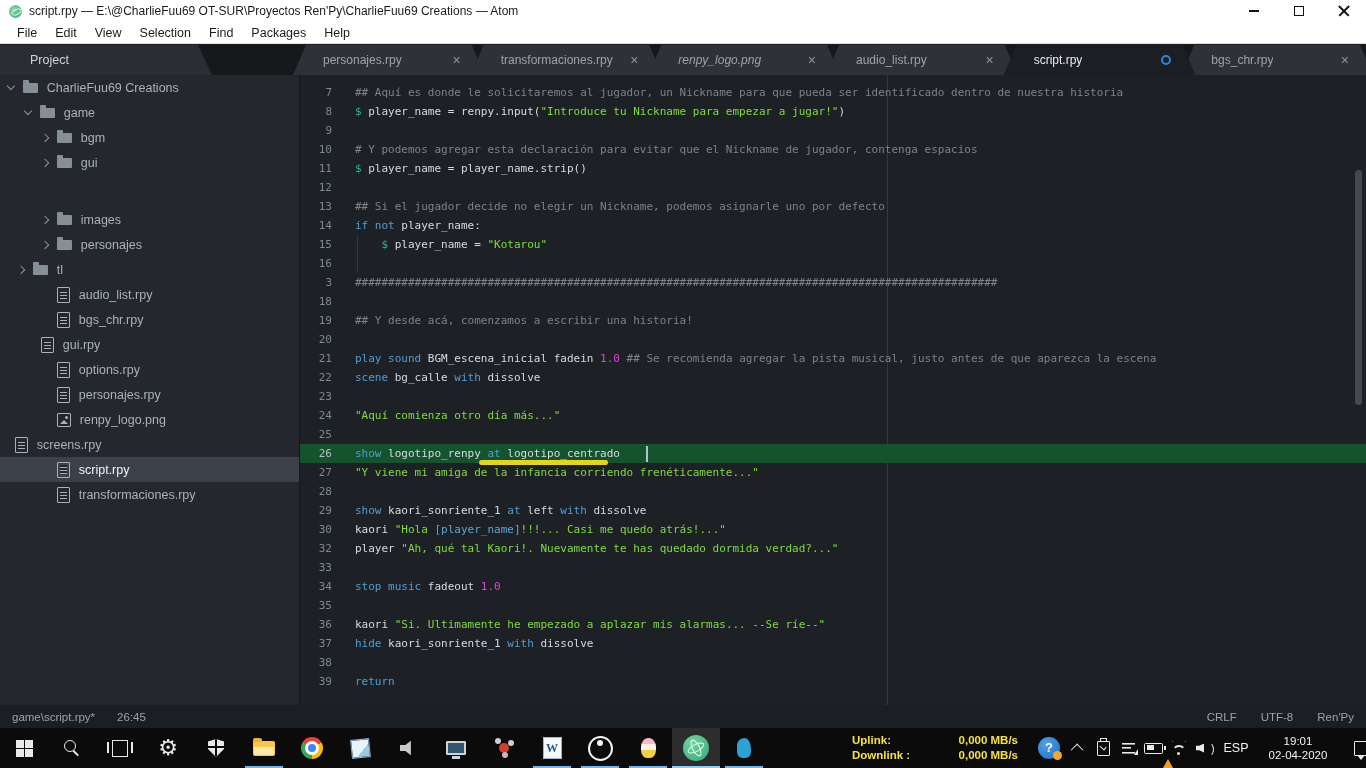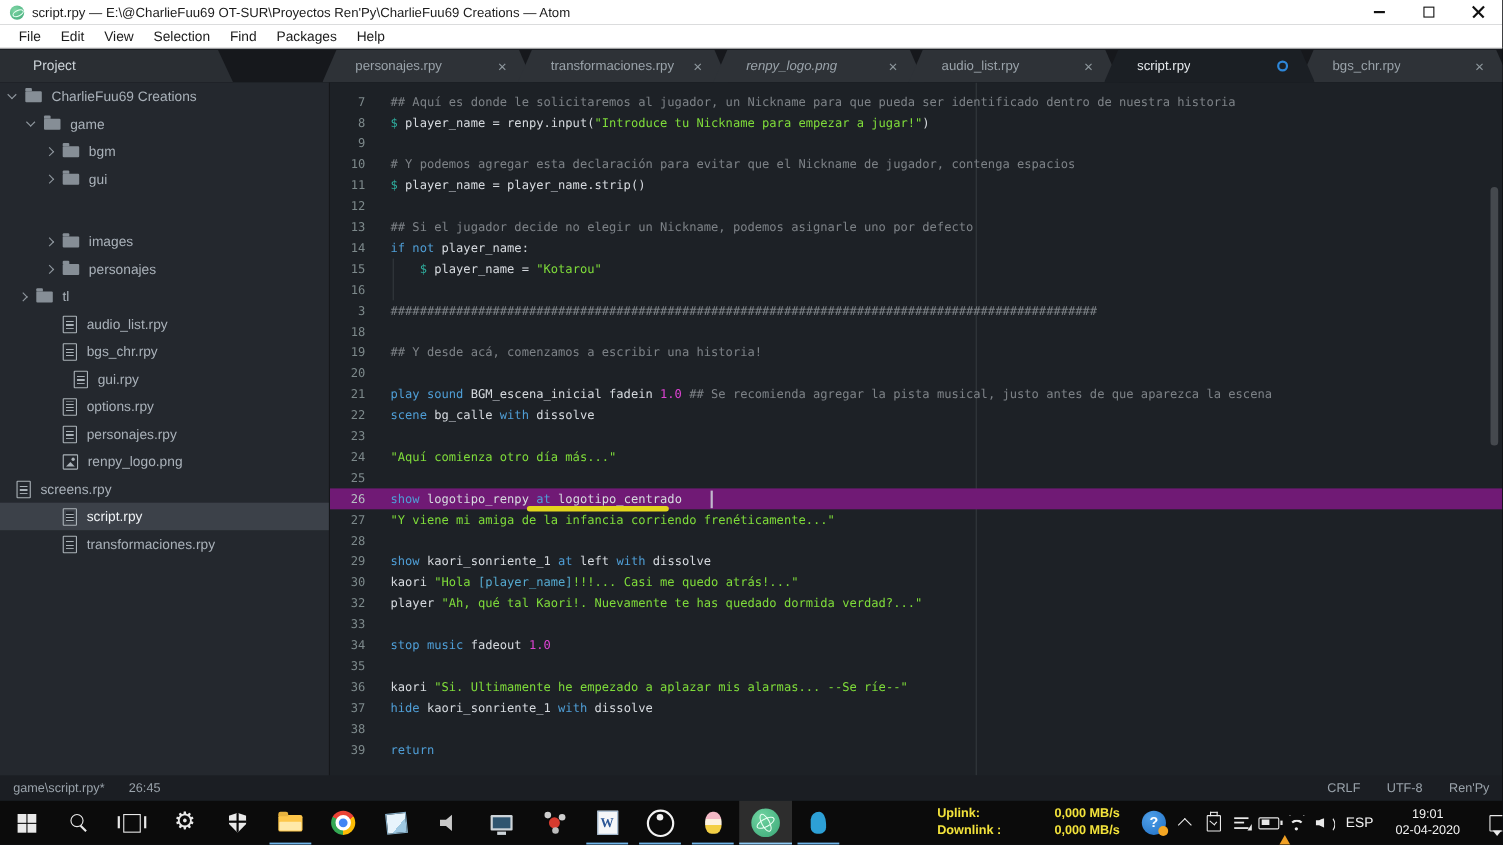--- a/index.html
+++ b/index.html
@@ -65,21 +65,21 @@
   .ic-image{width:12px;height:12px;border:1.2px solid #aab2b8;border-radius:1px;}
   .ic-image::before{content:"";position:absolute;left:2px;bottom:2px;border-left:4px solid transparent;
     border-right:4px solid transparent;border-bottom:4px solid #aab2b8;}
   .ic-image::after{content:"";position:absolute;right:2px;top:2px;width:3px;height:3px;border-radius:50%;background:#aab2b8;}
 
   
   .editor{position:absolute;left:300px;top:75px;width:1066px;height:630px;background:#1d2126;
     overflow:hidden;font-family:"DejaVu Sans Mono",monospace;font-size:11px;}
   .codewrap{position:absolute;left:0;top:8px;width:100%;}
   .code-row{display:flex;height:19px;line-height:19px;white-space:pre;}
-  .code-row.active{background:#701a75;}
+  .code-row.active{background:#14532d;}
   .gutter{flex:none;width:45px;box-sizing:border-box;text-align:right;padding-right:13px;color:#7d898b;}
   .code-row.active .gutter{color:#b6c0c2;}
   .code-text{flex:none;padding-left:10px;color:#d6dadf;}
   .sg-cm{color:#7d8287;} .sg-kw{color:#4f9ed6;} .sg-str{color:#7fdc3a;}
   .sg-num{color:#de43d3;} .sg-dl{color:#2fae9e;} .sg-in{color:#55a9cf;} .sg-tx{color:#d6dadf;}
   .wrap-guide{position:absolute;left:587px;top:0;width:1px;height:630px;background:#34383d;}
   .indent-guide{position:absolute;left:57px;top:160px;width:1px;height:38px;background:#33383d;}
   .vscroll{position:absolute;right:4px;top:95px;width:7px;height:235px;background:#45494e;border-radius:4px;}
   .annotation{position:absolute;left:179px;top:385px;width:129px;height:5px;background:#e3d51c;border-radius:3px;}
   .caret{position:absolute;left:346px;top:371px;width:1.5px;height:16px;background:#cfd5da;opacity:.85;}
@@ -286,21 +286,21 @@
       <div class="trow" style="padding-left: 42px;">
         <span class="chev spacer"></span>
         <span class="ic ic-file"></span>
         <span>audio_list.rpy</span>
       </div>
       <div class="trow" style="padding-left: 42px;">
         <span class="chev spacer"></span>
         <span class="ic ic-file"></span>
         <span>bgs_chr.rpy</span>
       </div>
-      <div class="trow" style="padding-left: 52px;">
+      <div class="trow" style="padding-left: 26px;">
         <span class="chev spacer"></span>
         <span class="ic ic-file"></span>
         <span>gui.rpy</span>
       </div>
       <div class="trow" style="padding-left: 42px;">
         <span class="chev spacer"></span>
         <span class="ic ic-file"></span>
         <span>options.rpy</span>
       </div>
       <div class="trow" style="padding-left: 42px;">

